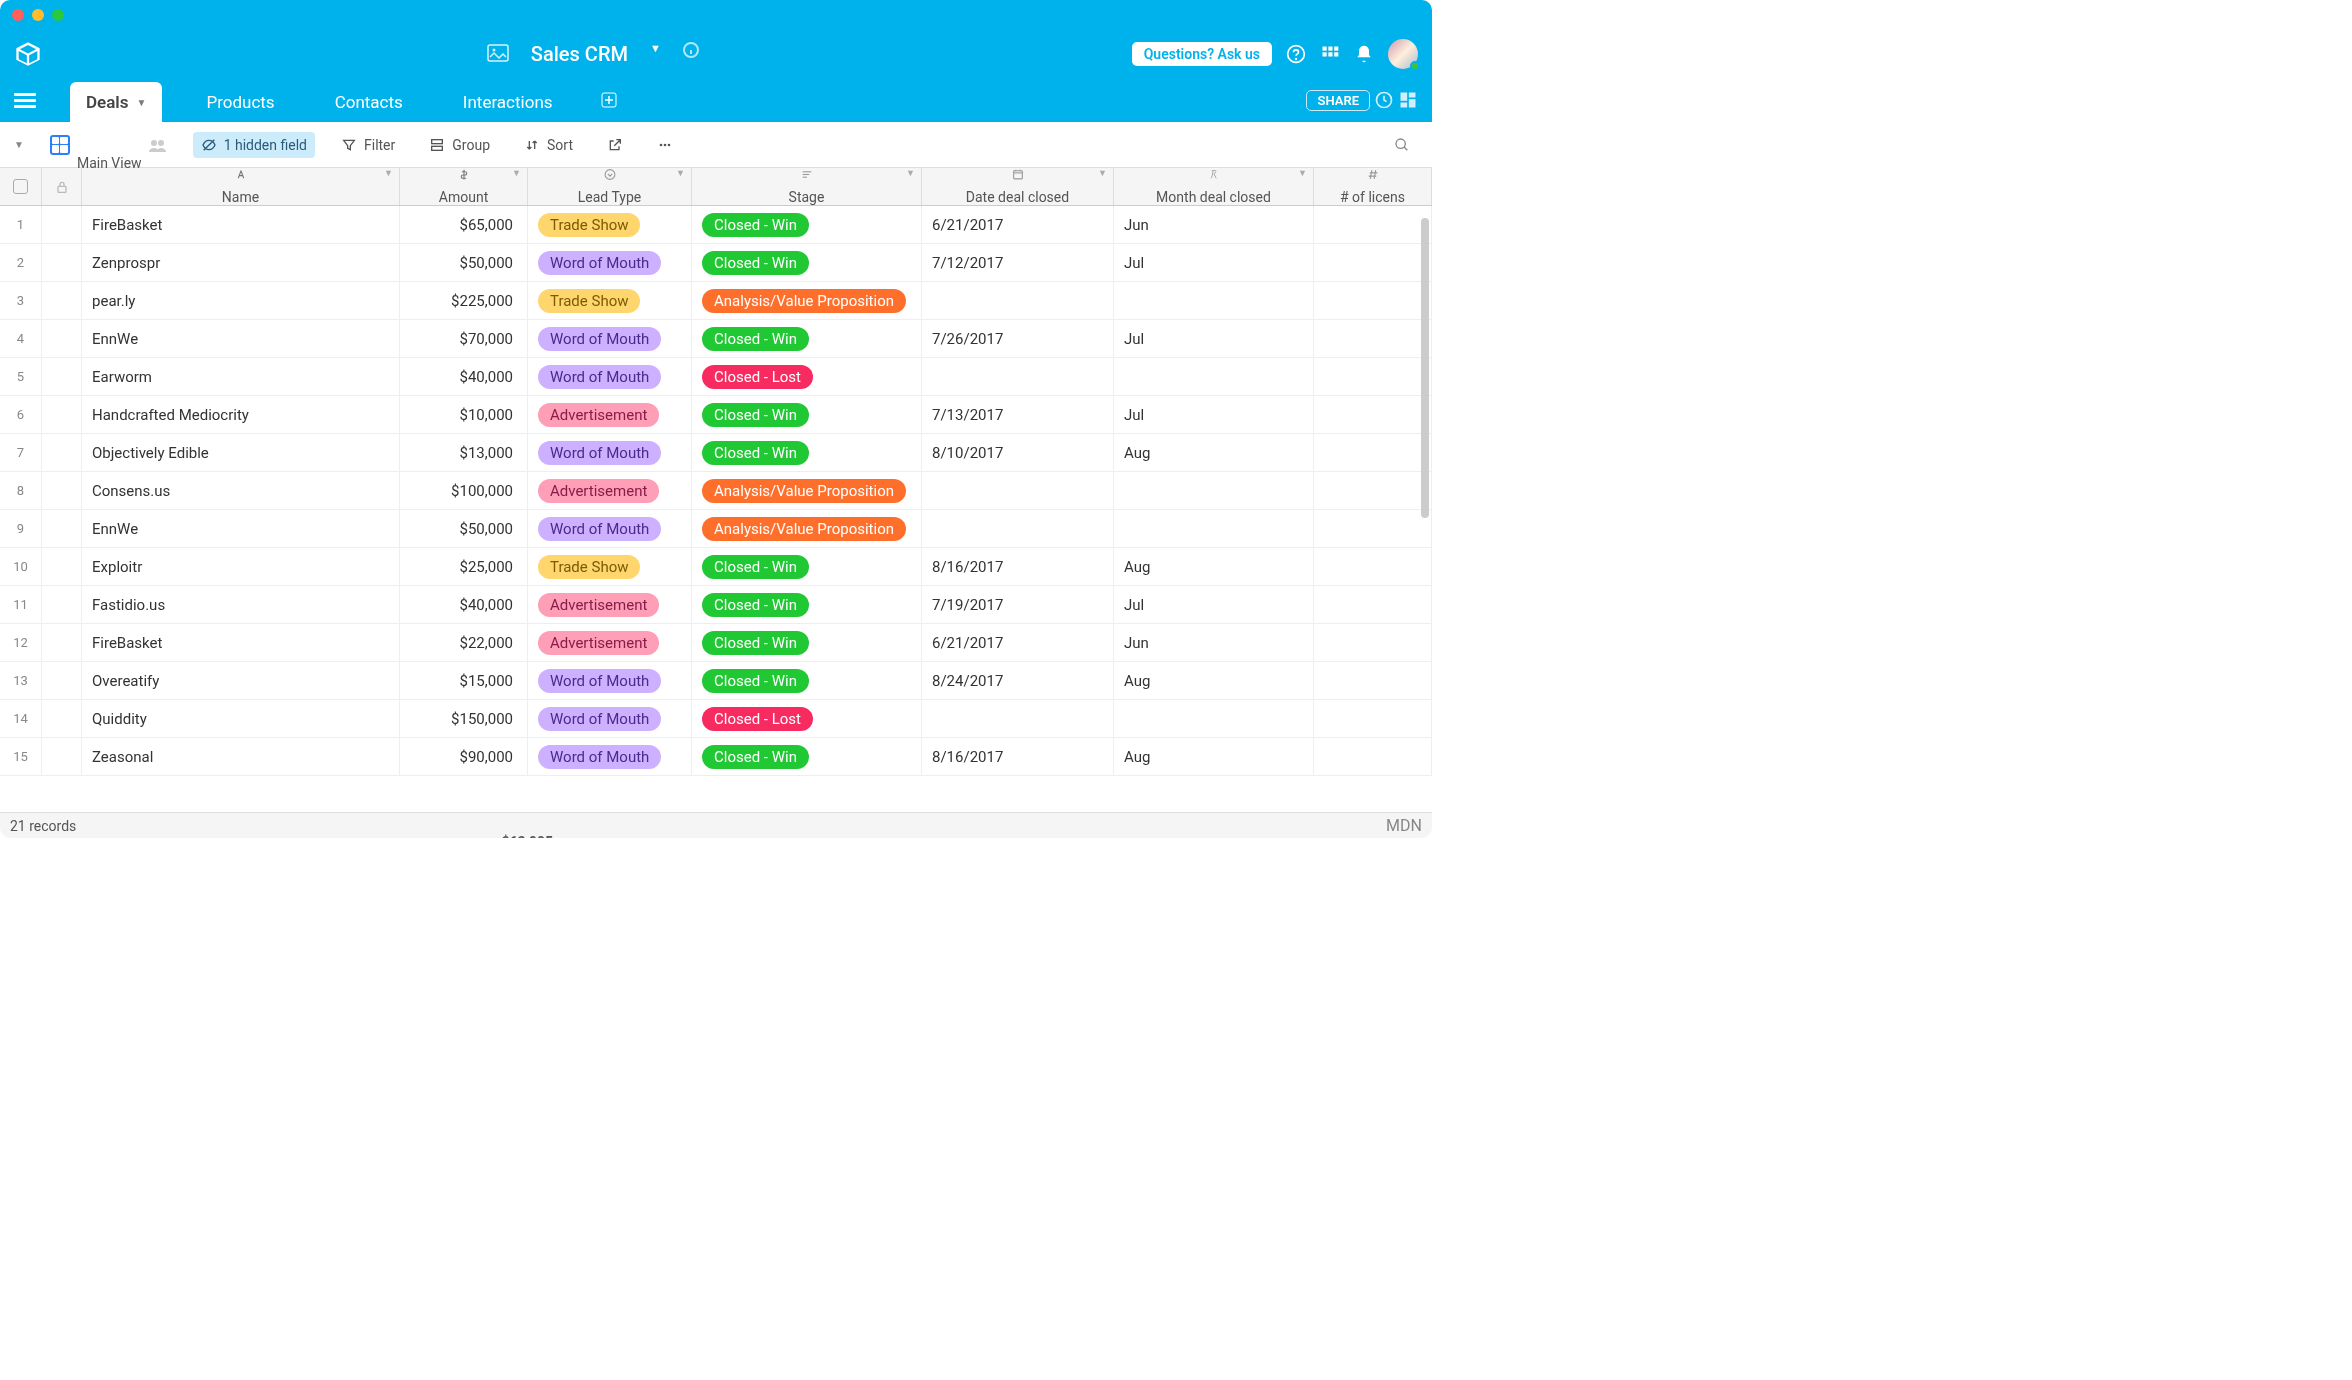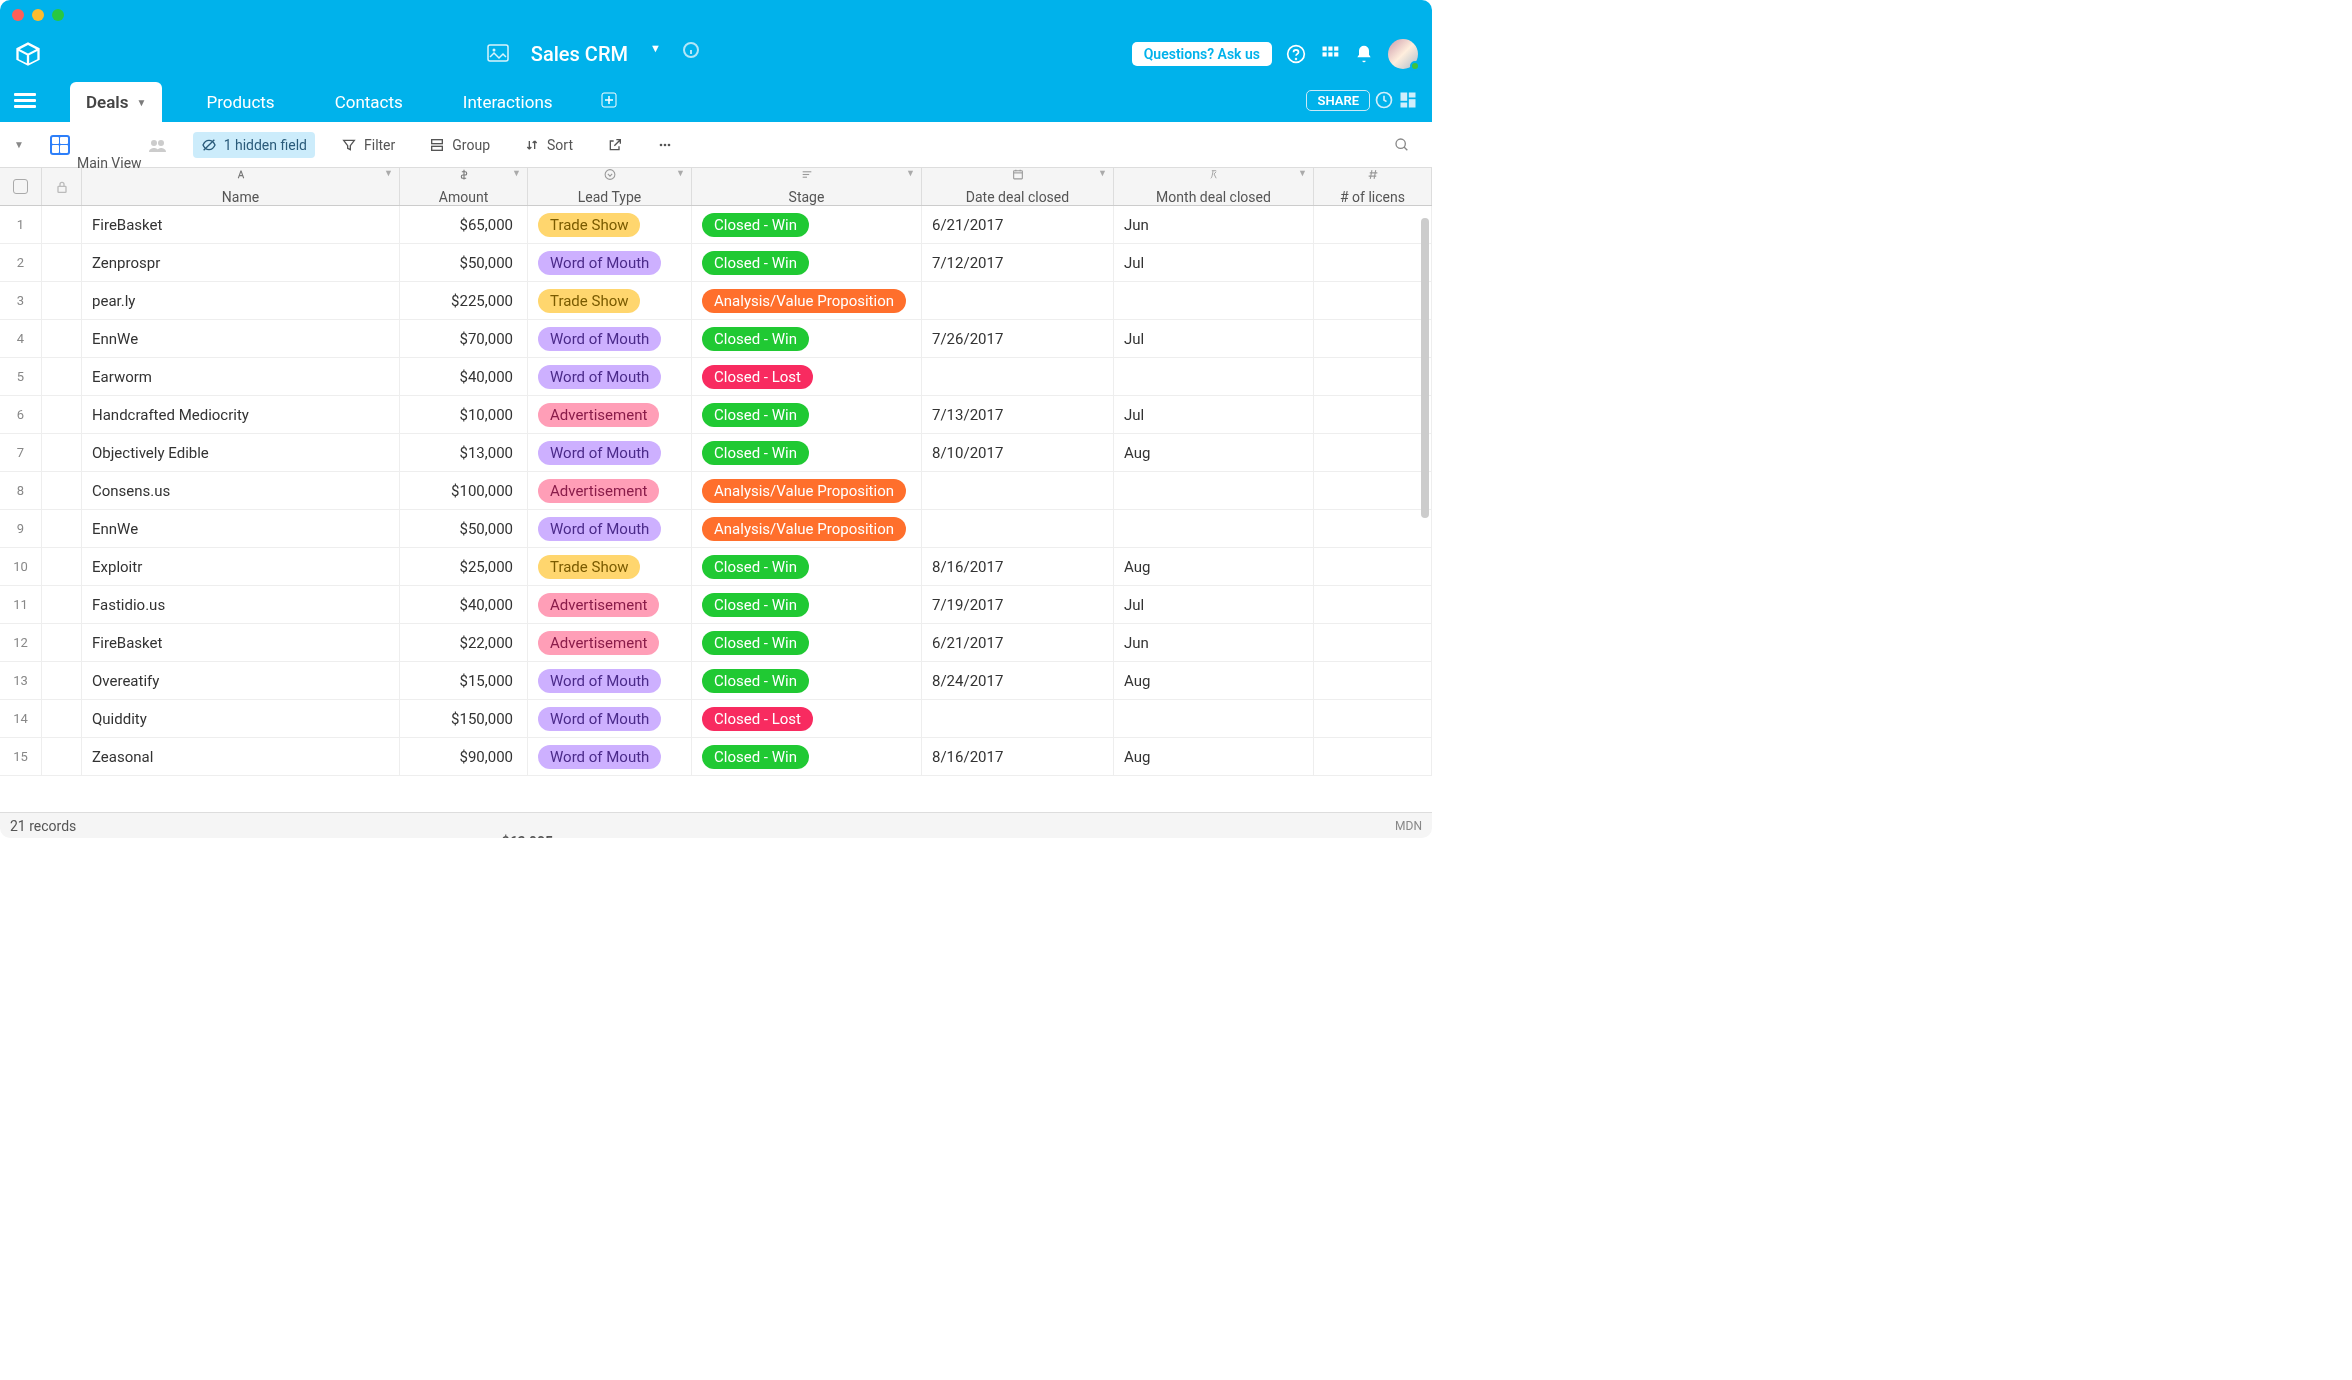--- a/index.html
+++ b/index.html
@@ -75,21 +75,21 @@
 .pill-wom{background:#cdb0ff;color:#4b2a8a;}
 .pill-advert{background:#ff9eb7;color:#8a1c4a;}
 .pill-closedwin{background:#20c933;color:#fff;}
 .pill-closedlost{background:#f82b60;color:#fff;}
 .pill-analysis{background:#ff6f2c;color:#fff;}
 
 
 .footer{position:absolute;bottom:0;left:0;right:0;height:26px;background:#f5f5f5;border-top:1px solid #ddd;display:flex;align-items:center;padding:0 10px;font-size:14px;color:#555;}
 .footer .agg{margin-left:400px;margin-top:33px;}
 .footer .agg-lbl{font-size:11px;color:#888;margin-right:4px;}
-.footer .mdn{margin-left:auto;color:#888;font-size:12px;}
+.footer .mdn{margin-left:auto;color:#888;font-size:16px;}
 
 
 .scrollbar{position:absolute;right:3px;top:218px;width:8px;height:300px;background:#ccc;border-radius:4px;}
 </style>
 </head>
 <body>
 
 <div class="titlebar">
   <div class="tbtn close"></div>
   <div class="tbtn min"></div>

